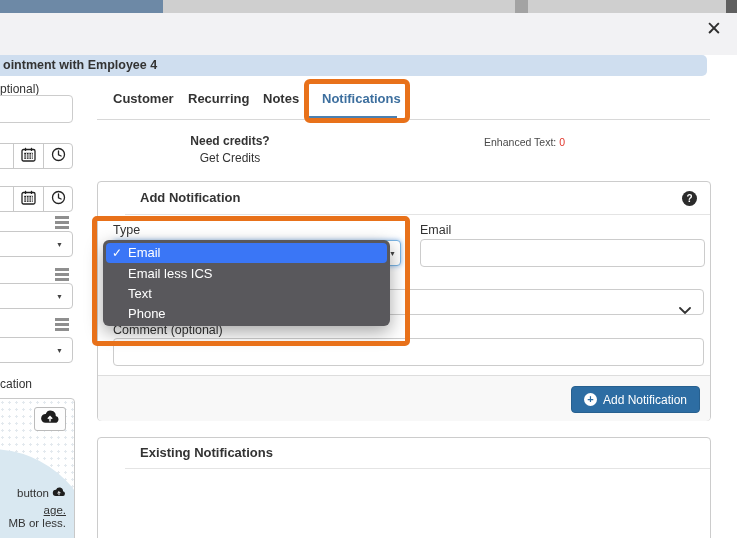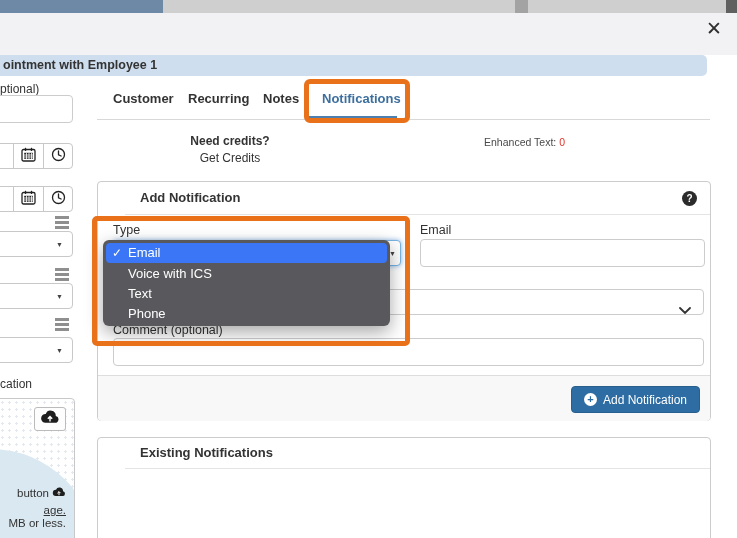--- a/index.html
+++ b/index.html
@@ -115,21 +115,21 @@
 
   <div class="abs strip-blue"></div>
   <div class="abs strip-gray"></div>
   <div class="abs strip-thumb"></div>
   <div class="abs strip-edge"></div>
 
   <div class="abs header-band"></div>
   <div class="abs close-x">✕</div>
 
   <div class="abs title-band">
-    <div class="title-text">ointment with Employee 1</div>
+    <div class="title-text">ointment with Employee 4</div>
   </div>
 
   <div class="abs frag-text" style="left:0;top:82px;">ptional)</div>
   <div class="abs tb lf-input"></div>
 
   <div class="group" style="top:143px;">
     <div class="cell cell-cal">
       <span>
         <svg width="15" height="15" viewBox="0 0 15 15">
             <rect x="1" y="2.5" width="13" height="11.5" rx="1.5" fill="none" stroke="#222" stroke-width="1.3"></rect>
@@ -258,20 +258,20 @@
 
   <div class="abs panel panel-existing">
     <div class="panel-head">Existing Notifications</div>
   </div>
 
   <div class="abs menu">
     <div class="menu-item selected">
       <span class="menu-check">✓</span>
       <span>Email</span>
     </div>
-    <div class="menu-item">Voice with ICS</div>
+    <div class="menu-item">Email less ICS</div>
     <div class="menu-item">Text</div>
     <div class="menu-item">Phone</div>
   </div>
 
   <div class="abs annot annot2"></div>
 
 </div>
 
 </body></html>

